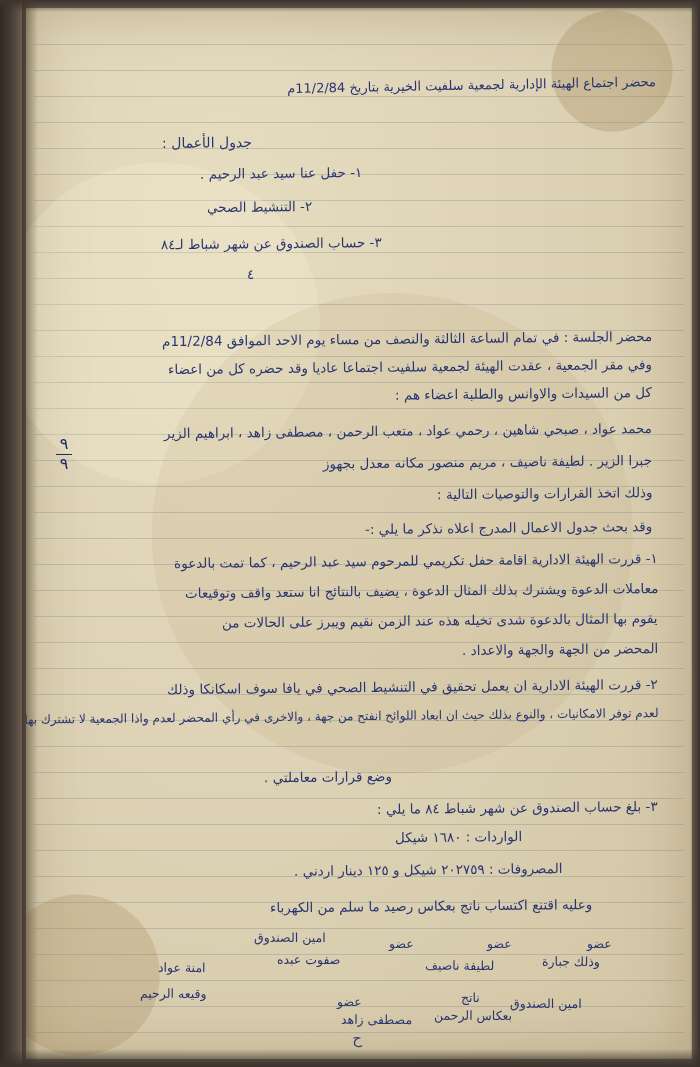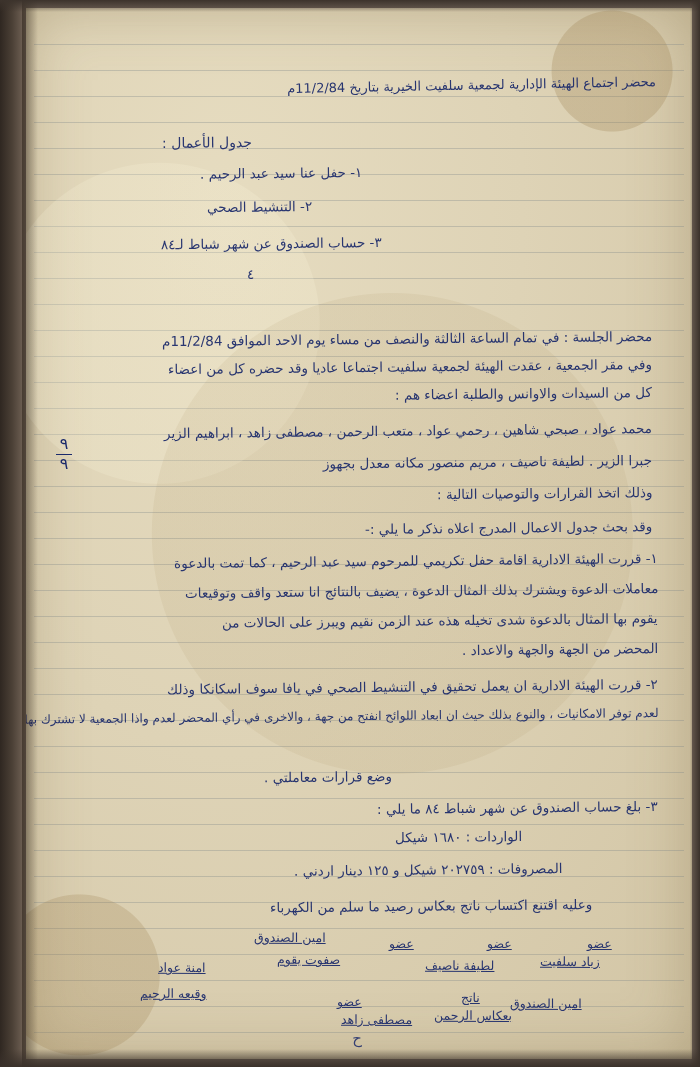--- a/index.html
+++ b/index.html
@@ -133,21 +133,21 @@
     transform-origin: right center;
   }
   .sz-title { font-size: 13px; }
   .sz-head  { font-size: 14px; }
   .sz-body  { font-size: 13.5px; }
   .sz-small { font-size: 12px; }
   .sz-sig   { font-size: 12.5px; }
 
   .slant1 { transform: rotate(-1.1deg); }
   .slant2 { transform: rotate(-0.6deg); }
-  .slant0 { transform: rotate(0.2deg); text-decoration: underline; }
+  .slant0 { transform: rotate(0.2deg); }
 
   .frac {
     position: absolute;
     color: #1b2a6b;
     font-size: 16px;
     text-align: center;
     line-height: 1.05;
     font-family: "DejaVu Sans", sans-serif;
   }
   .frac .bar {
@@ -250,25 +250,25 @@
 
       <div class="ln sz-body slant2" style="top:790px; right:34px;">٣- بلغ حساب الصندوق عن شهر شباط ٨٤ ما يلي :</div>
       <div class="ln sz-body slant2" style="top:820px; right:170px;">الواردات : ١٦٨٠ شيكل</div>
       <div class="ln sz-body slant2" style="top:852px; right:130px;">المصروفات : ٢٠٢٧٥٩ شيكل و ١٢٥ دينار اردني .</div>
       <div class="ln sz-body slant2" style="top:888px; right:100px;">وعليه اقتنع اكتساب ناتج بعكاس رصيد ما سلم من الكهرباء</div>
 
       <div class="ln sz-sig slant0" style="top:928px; right:80px;">عضو</div>
       <div class="ln sz-sig slant0" style="top:928px; right:180px;">عضو</div>
       <div class="ln sz-sig slant0" style="top:928px; right:278px;">عضو</div>
       <div class="ln sz-sig slant0" style="top:922px; right:366px;">امين الصندوق</div>
-      <div class="ln sz-sig slant0" style="top:944px; right:352px;">صفوت يقوم</div>
+      <div class="ln sz-sig slant0" style="top:944px; right:352px;">صفوت عبده</div>
       <div class="ln sz-sig slant0" style="top:950px; right:198px;">لطيفة ناصيف</div>
       <div class="ln sz-sig slant0" style="top:952px; right:486px;">امنة عواد</div>
       <div class="ln sz-sig slant0" style="top:978px; right:486px;">وقيعه الرحيم</div>
-      <div class="ln sz-sig slant0" style="top:946px; right:92px;">زياد سلفيت</div>
+      <div class="ln sz-sig slant0" style="top:946px; right:92px;">وذلك جبارة</div>
       <div class="ln sz-sig slant0" style="top:986px; right:330px;">عضو</div>
       <div class="ln sz-sig slant0" style="top:982px; right:212px;">ناتج</div>
       <div class="ln sz-sig slant0" style="top:1000px; right:180px;">بعكاس الرحمن</div>
       <div class="ln sz-sig slant0" style="top:1004px; right:280px;">مصطفى زاهد</div>
       <div class="ln sz-sig slant0" style="top:988px; right:110px;">امين الصندوق</div>
 
       <div class="squiggle" style="top:1022px; right:330px;">ح</div>
     </div>
   </div>
 

